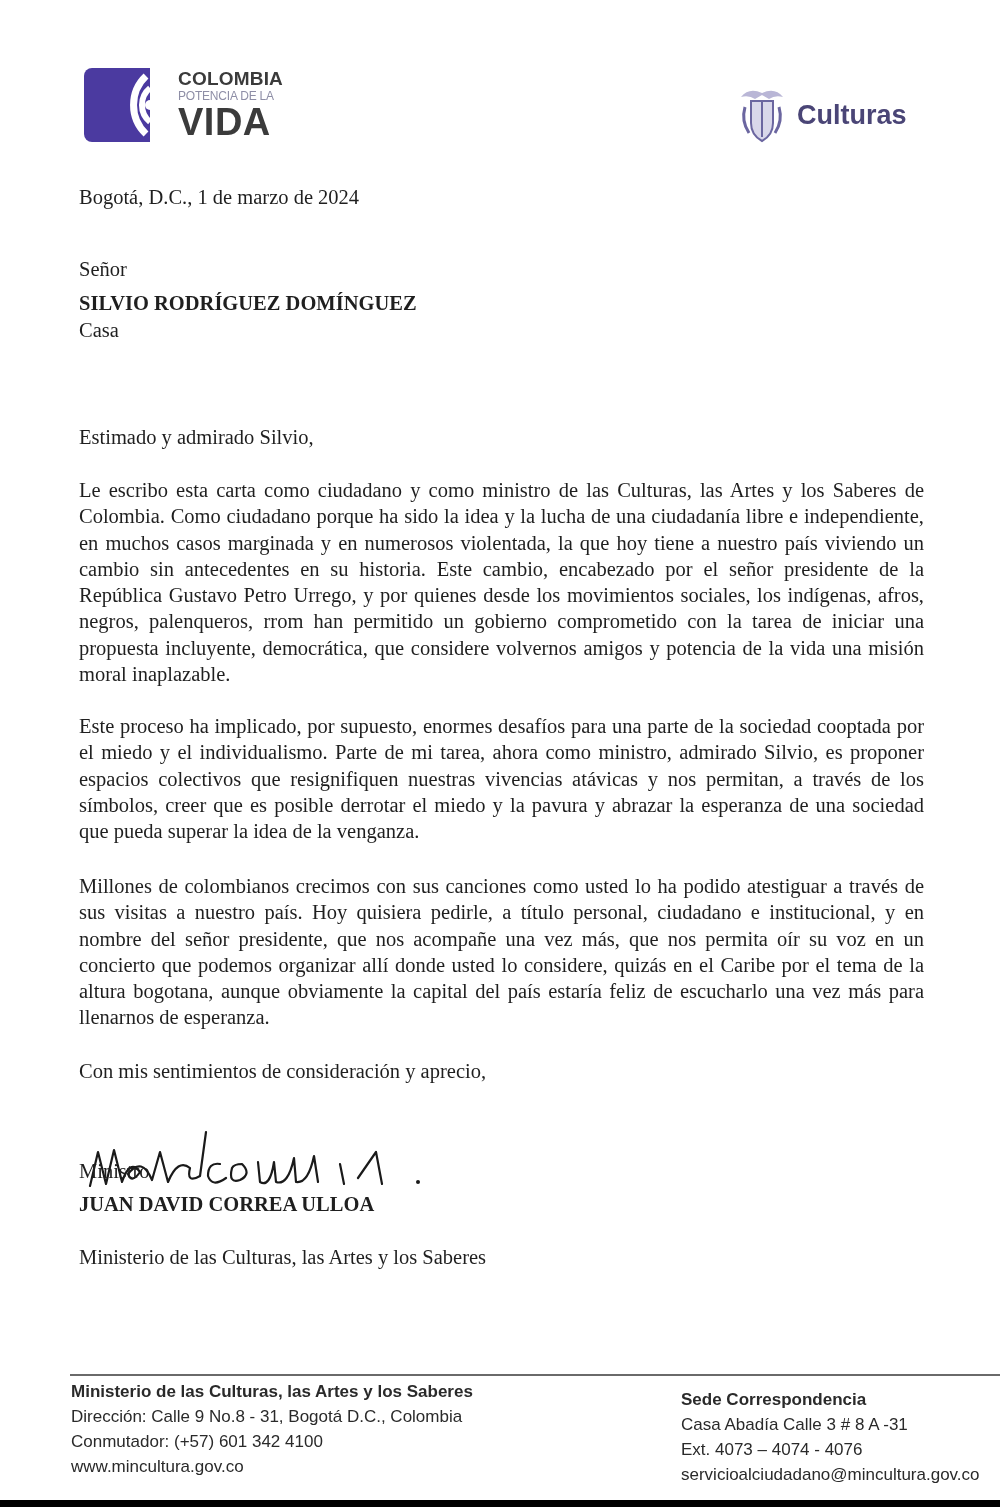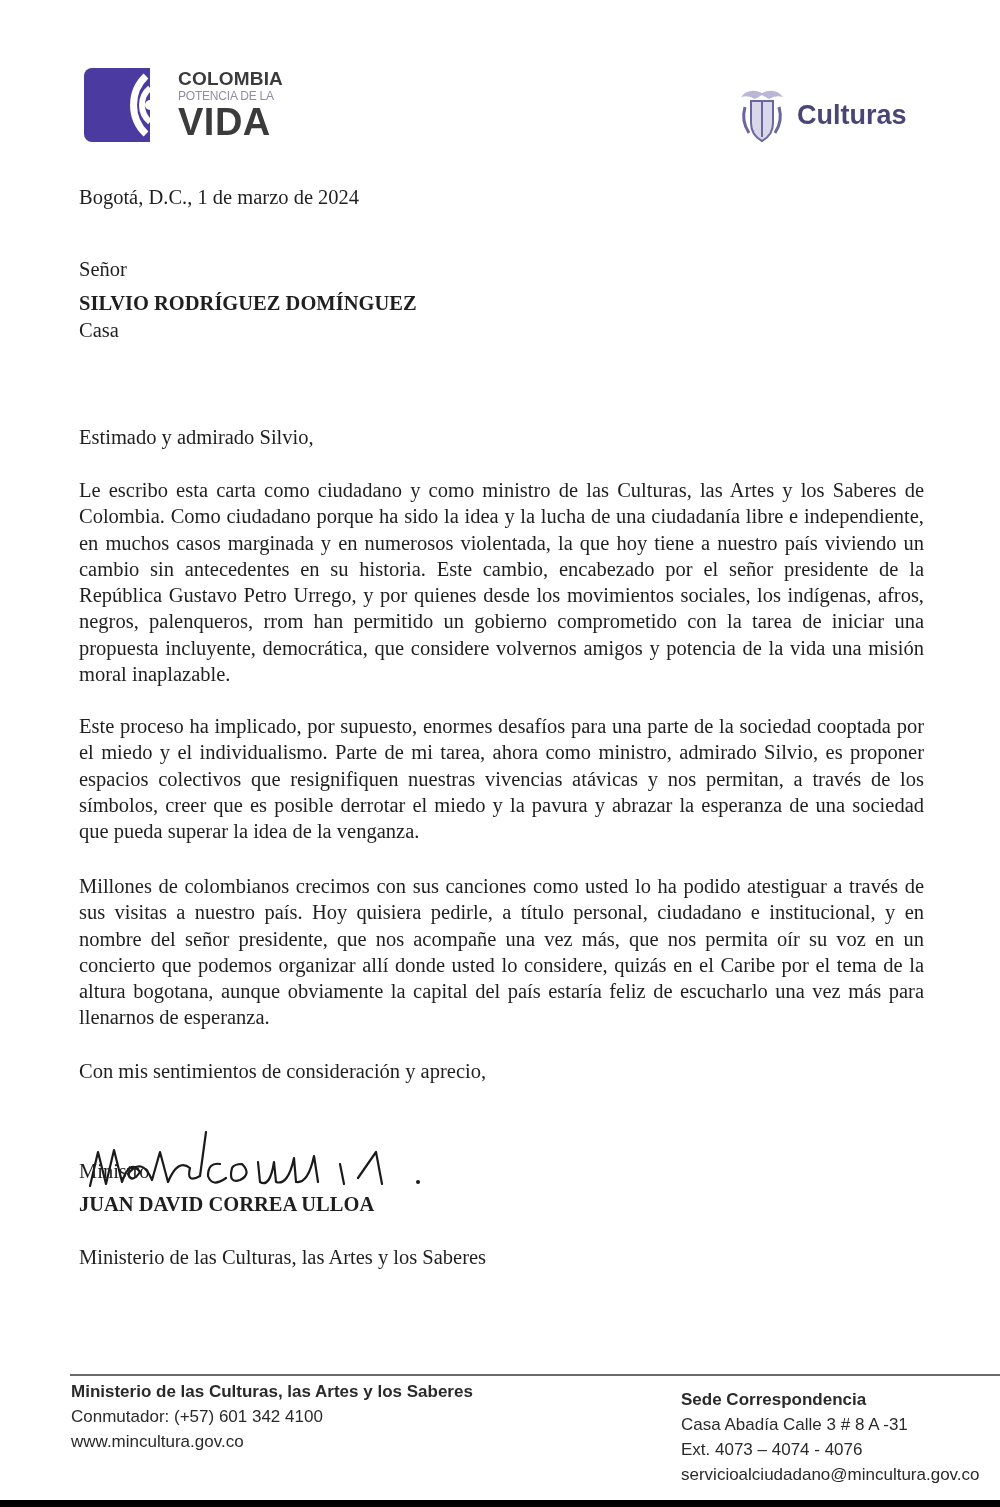--- a/index.html
+++ b/index.html
@@ -74,20 +74,21 @@
 </svg>
 
 <div class="text bold" style="top:1191px;">JUAN DAVID CORREA ULLOA</div>
 <div class="text" style="top:1158px;">Ministro</div>
 <div class="text" style="top:1244px;">Ministerio de las Culturas, las Artes y los Saberes</div>
 
 <div class="footer-rule"></div>
 
 <div class="footer" style="left:71px; top:1379px;">
   <div class="h">Ministerio de las Culturas, las Artes y los Saberes</div>
+  <div>Dirección: Calle 9 No.8 - 31, Bogotá D.C., Colombia</div>
   <div>Conmutador: (+57) 601 342 4100</div>
   <div>www.mincultura.gov.co</div>
 </div>
 
 <div class="footer" style="left:681px; top:1379px; white-space:nowrap;margin-top:8px;">
   <div class="h">Sede Correspondencia</div>
   <div>Casa Abadía Calle 3 # 8 A -31</div>
   <div>Ext. 4073 – 4074 - 4076</div>
   <div>servicioalciudadano@mincultura.gov.co</div>
 </div>

